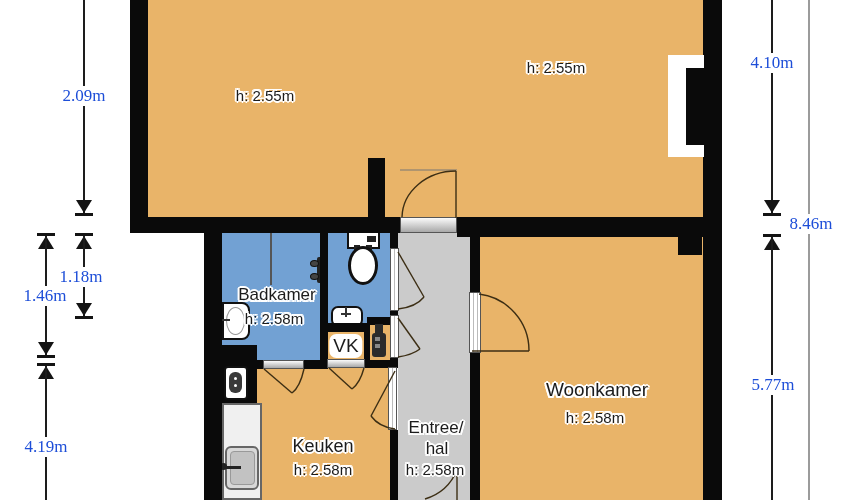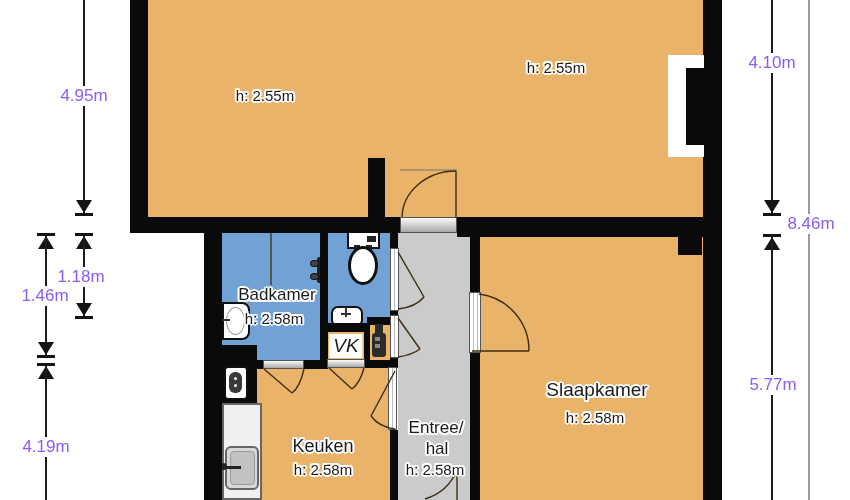--- a/index.html
+++ b/index.html
@@ -9,22 +9,22 @@
   .room{position:absolute;}
   .room.dry{background:var(--c-room,#e9b469);}
   .room.wet{background:var(--c-wet,#72a1d3);}
   .room.hall{background:var(--c-hall,#cbcbcb);}
   .wall{position:absolute;background:var(--c-wall,#0a0a0a);}
   .jamb{position:absolute;background:linear-gradient(#fbfbfb,#a8a8a8);border:1px solid #555;box-sizing:border-box;}
   .jamb.v{background:repeating-linear-gradient(to right,#fff 0 3px,#bbb 3px 4px);}
   .lbl{position:absolute;transform:translate(-50%,-50%);color:#1c1c1c;white-space:nowrap;
        text-shadow:-1.5px -1.5px 0 #fff,1.5px -1.5px 0 #fff,-1.5px 1.5px 0 #fff,1.5px 1.5px 0 #fff,
                    0 -2px 0 #fff,0 2px 0 #fff,-2px 0 0 #fff,2px 0 0 #fff;}
-  .dim{position:absolute;transform:translate(-50%,-50%);color:#8b5cf6;font-size:17px;
-       background:#fff;padding:0 2px;white-space:nowrap;z-index:8;}
+  .dim{position:absolute;transform:translate(-50%,-50%);color:#1d4ed8;font-size:17px;
+       background:#fff;padding:0 2px;white-space:nowrap;z-index:8;font-family:Liberation Serif, serif;}
   .vline{position:absolute;width:2px;background:#1d1d1d;z-index:7;}
   .vline.total{background:#9b9b9b;}
   .tick{position:absolute;width:18px;height:3px;background:#141414;z-index:7;}
   .tri{position:absolute;width:0;height:0;z-index:7;}
   .tri.d{border-left:8px solid transparent;border-right:8px solid transparent;border-top:13px solid #141414;}
   .tri.u{border-left:8px solid transparent;border-right:8px solid transparent;border-bottom:13px solid #141414;}
   svg.doors{position:absolute;left:0;top:0;z-index:6;}
   .fixture{position:absolute;box-sizing:border-box;}
   .white-fix{background:#fff;border:2px solid #111;}
   .z2{z-index:2}.z3{z-index:3}.z4{z-index:4}.z5{z-index:5}.z9{z-index:9}
@@ -161,34 +161,34 @@
 
   <div class="vline" style="left:771px;top:0;height:213px;"></div>
   <div class="tri d" style="left:764px;top:200px;"></div>
   <div class="tick" style="left:763px;top:213px;"></div>
   <div class="tick" style="left:763px;top:234px;"></div>
   <div class="tri u" style="left:764px;top:237px;"></div>
   <div class="vline" style="left:771px;top:237px;height:263px;"></div>
 
   <div class="vline total" style="left:808px;top:0;height:500px;"></div>
 
-  <div class="dim" style="left:84px;top:96px;">4.95m</div>
+  <div class="dim" style="left:84px;top:96px;">2.09m</div>
   <div class="dim" style="left:81px;top:277px;">1.18m</div>
   <div class="dim" style="left:45px;top:296px;">1.46m</div>
   <div class="dim" style="left:46px;top:447px;">4.19m</div>
   <div class="dim" style="left:772px;top:63px;">4.10m</div>
   <div class="dim" style="left:811px;top:224px;">8.46m</div>
   <div class="dim" style="left:773px;top:385px;">5.77m</div>
 
   <div class="lbl z9" style="left:556px;top:67px;font-size:15px;">h: 2.55m</div>
   <div class="lbl z9" style="left:265px;top:95px;font-size:15px;">h: 2.55m</div>
   <div class="lbl z9" style="left:277px;top:295px;font-size:17px;">Badkamer</div>
   <div class="lbl z9" style="left:274px;top:318px;font-size:15px;">h: 2.58m</div>
-  <div class="lbl z9" style="left:346px;top:346px;font-size:19px;background:#fff;padding:1px 4px;border-radius:0;font-style:italic;">VK</div>
+  <div class="lbl z9" style="left:346px;top:346px;font-size:19px;background:#fff;padding:1px 4px;border-radius:7px;">VK</div>
   <div class="lbl z9" style="left:323px;top:446px;font-size:18px;">Keuken</div>
   <div class="lbl z9" style="left:323px;top:469px;font-size:15px;">h: 2.58m</div>
   <div class="lbl z9" style="left:436px;top:428px;font-size:17px;">Entree/</div>
   <div class="lbl z9" style="left:437px;top:449px;font-size:17px;">hal</div>
   <div class="lbl z9" style="left:435px;top:469px;font-size:15px;">h: 2.58m</div>
-  <div class="lbl z9" style="left:597px;top:390px;font-size:19px;">Slaapkamer</div>
+  <div class="lbl z9" style="left:597px;top:390px;font-size:19px;">Woonkamer</div>
   <div class="lbl z9" style="left:595px;top:417px;font-size:15px;">h: 2.58m</div>
 
 </div>
 
 </body></html>

